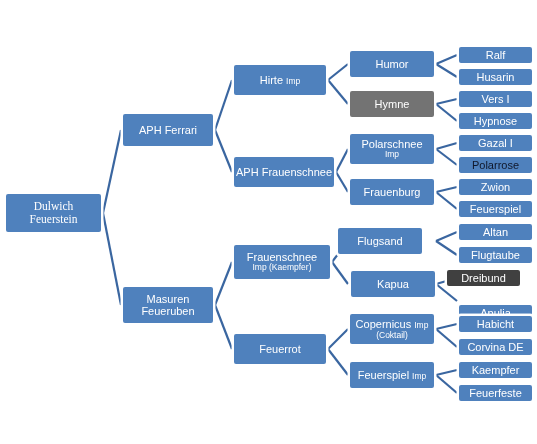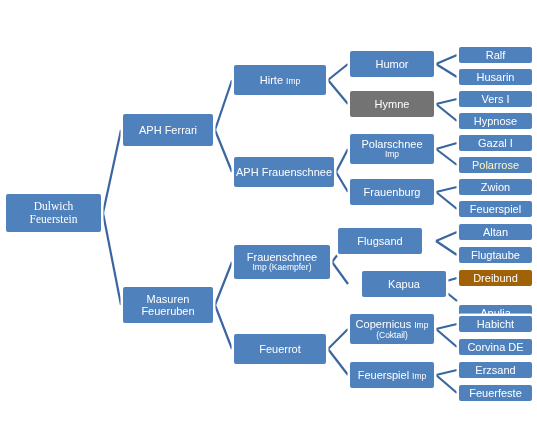--- a/index.html
+++ b/index.html
@@ -157,21 +157,21 @@
       <div class="node" style="left: 348px; top: 177px; width: 88px; height: 30px; background: rgb(79, 129, 189); border-color: rgb(255, 255, 255); color: rgb(255, 255, 255); text-align: center;">
         <div class="inlinewrap">
           <span class="ln main">Frauenburg</span>
         </div>
       </div>
       <div class="node" style="left: 336px; top: 226px; width: 88px; height: 30px; background: rgb(79, 129, 189); border-color: rgb(255, 255, 255); color: rgb(255, 255, 255);">
         <div class="inlinewrap">
           <span class="ln main">Flugsand</span>
         </div>
       </div>
-      <div class="node" style="left: 360px; top: 269px; width: 88px; height: 30px; background: rgb(79, 129, 189); border-color: rgb(255, 255, 255); color: rgb(255, 255, 255); text-align: center;">
+      <div class="node" style="left: 349px; top: 269px; width: 88px; height: 30px; background: rgb(79, 129, 189); border-color: rgb(255, 255, 255); color: rgb(255, 255, 255); text-align: center;">
         <div class="inlinewrap">
           <span class="ln main">Kapua</span>
         </div>
       </div>
       <div class="node" style="left: 348px; top: 312px; width: 88px; height: 34px; background: rgb(79, 129, 189); border-color: rgb(255, 255, 255); color: rgb(255, 255, 255);">
         <div class="inlinewrap">
           <span class="ln main">Copernicus</span>
           <span class="ln sm">Imp</span>
         </div>
         <span class="ln sm">(Coktail)</span>
@@ -200,21 +200,21 @@
       <div class="node leaf" style="left: 457px; top: 111px; width: 77px; height: 20px; background: rgb(79, 129, 189); border-color: rgb(255, 255, 255); color: rgb(255, 255, 255);">
         <div class="inlinewrap">
           <span class="ln main">Hypnose</span>
         </div>
       </div>
       <div class="node leaf" style="left: 457px; top: 133px; width: 77px; height: 20px; background: rgb(79, 129, 189); border-color: rgb(255, 255, 255); color: rgb(255, 255, 255);">
         <div class="inlinewrap">
           <span class="ln main">Gazal I</span>
         </div>
       </div>
-      <div class="node leaf" style="left: 457px; top: 155px; width: 77px; height: 20px; background: rgb(79, 129, 189); border-color: rgb(255, 255, 255); color: #fef9c3;">
+      <div class="node leaf" style="left: 457px; top: 155px; width: 77px; height: 20px; background: rgb(79, 129, 189); border-color: rgb(255, 255, 255); color: #0f172a;">
         <div class="inlinewrap">
           <span class="ln main">Polarrose</span>
         </div>
       </div>
       <div class="node leaf" style="left: 457px; top: 177px; width: 77px; height: 20px; background: rgb(79, 129, 189); border-color: rgb(255, 255, 255); color: rgb(255, 255, 255);">
         <div class="inlinewrap">
           <span class="ln main">Zwion</span>
         </div>
       </div>
       <div class="node leaf" style="left: 457px; top: 199px; width: 77px; height: 20px; background: rgb(79, 129, 189); border-color: rgb(255, 255, 255); color: rgb(255, 255, 255);">
@@ -225,21 +225,21 @@
       <div class="node leaf" style="left: 457px; top: 222px; width: 77px; height: 20px; background: rgb(79, 129, 189); border-color: rgb(255, 255, 255); color: rgb(255, 255, 255);">
         <div class="inlinewrap">
           <span class="ln main">Altan</span>
         </div>
       </div>
       <div class="node leaf" style="left: 457px; top: 245px; width: 77px; height: 20px; background: rgb(79, 129, 189); border-color: rgb(255, 255, 255); color: rgb(255, 255, 255);">
         <div class="inlinewrap">
           <span class="ln main">Flugtaube</span>
         </div>
       </div>
-      <div class="node leaf" style="left: 457px; top: 268px; width: 77px; height: 20px; background: #a16207; border-color: rgb(255, 255, 255); color: rgb(255, 255, 255);">
+      <div class="node leaf" style="left: 445px; top: 268px; width: 77px; height: 20px; background: #404040; border-color: rgb(255, 255, 255); color: rgb(255, 255, 255);">
         <div class="inlinewrap">
           <span class="ln main">Dreibund</span>
         </div>
       </div>
       <div class="node leaf" style="left: 457px; top: 291px; width: 77px; height: 20px; background: rgb(79, 129, 189); border-color: rgb(255, 255, 255); color: rgb(255, 255, 255); margin-top: 12px;">
         <div class="inlinewrap">
           <span class="ln main">Apulia</span>
         </div>
       </div>
       <div class="node leaf" style="left: 457px; top: 314px; width: 77px; height: 20px; background: rgb(79, 129, 189); border-color: rgb(255, 255, 255); color: rgb(255, 255, 255);">
@@ -247,21 +247,21 @@
           <span class="ln main">Habicht</span>
         </div>
       </div>
       <div class="node leaf" style="left: 457px; top: 337px; width: 77px; height: 20px; background: rgb(79, 129, 189); border-color: rgb(255, 255, 255); color: rgb(255, 255, 255);">
         <div class="inlinewrap">
           <span class="ln main">Corvina DE</span>
         </div>
       </div>
       <div class="node leaf" style="left: 457px; top: 360px; width: 77px; height: 20px; background: rgb(79, 129, 189); border-color: rgb(255, 255, 255); color: rgb(255, 255, 255);">
         <div class="inlinewrap">
-          <span class="ln main">Erzsand</span>
+          <span class="ln main">Kaempfer</span>
         </div>
       </div>
       <div class="node leaf" style="left: 457px; top: 383px; width: 77px; height: 20px; background: rgb(79, 129, 189); border-color: rgb(255, 255, 255); color: rgb(255, 255, 255);">
         <div class="inlinewrap">
           <span class="ln main">Feuerfeste</span>
         </div>
       </div>
     </div>
 </div>
 

